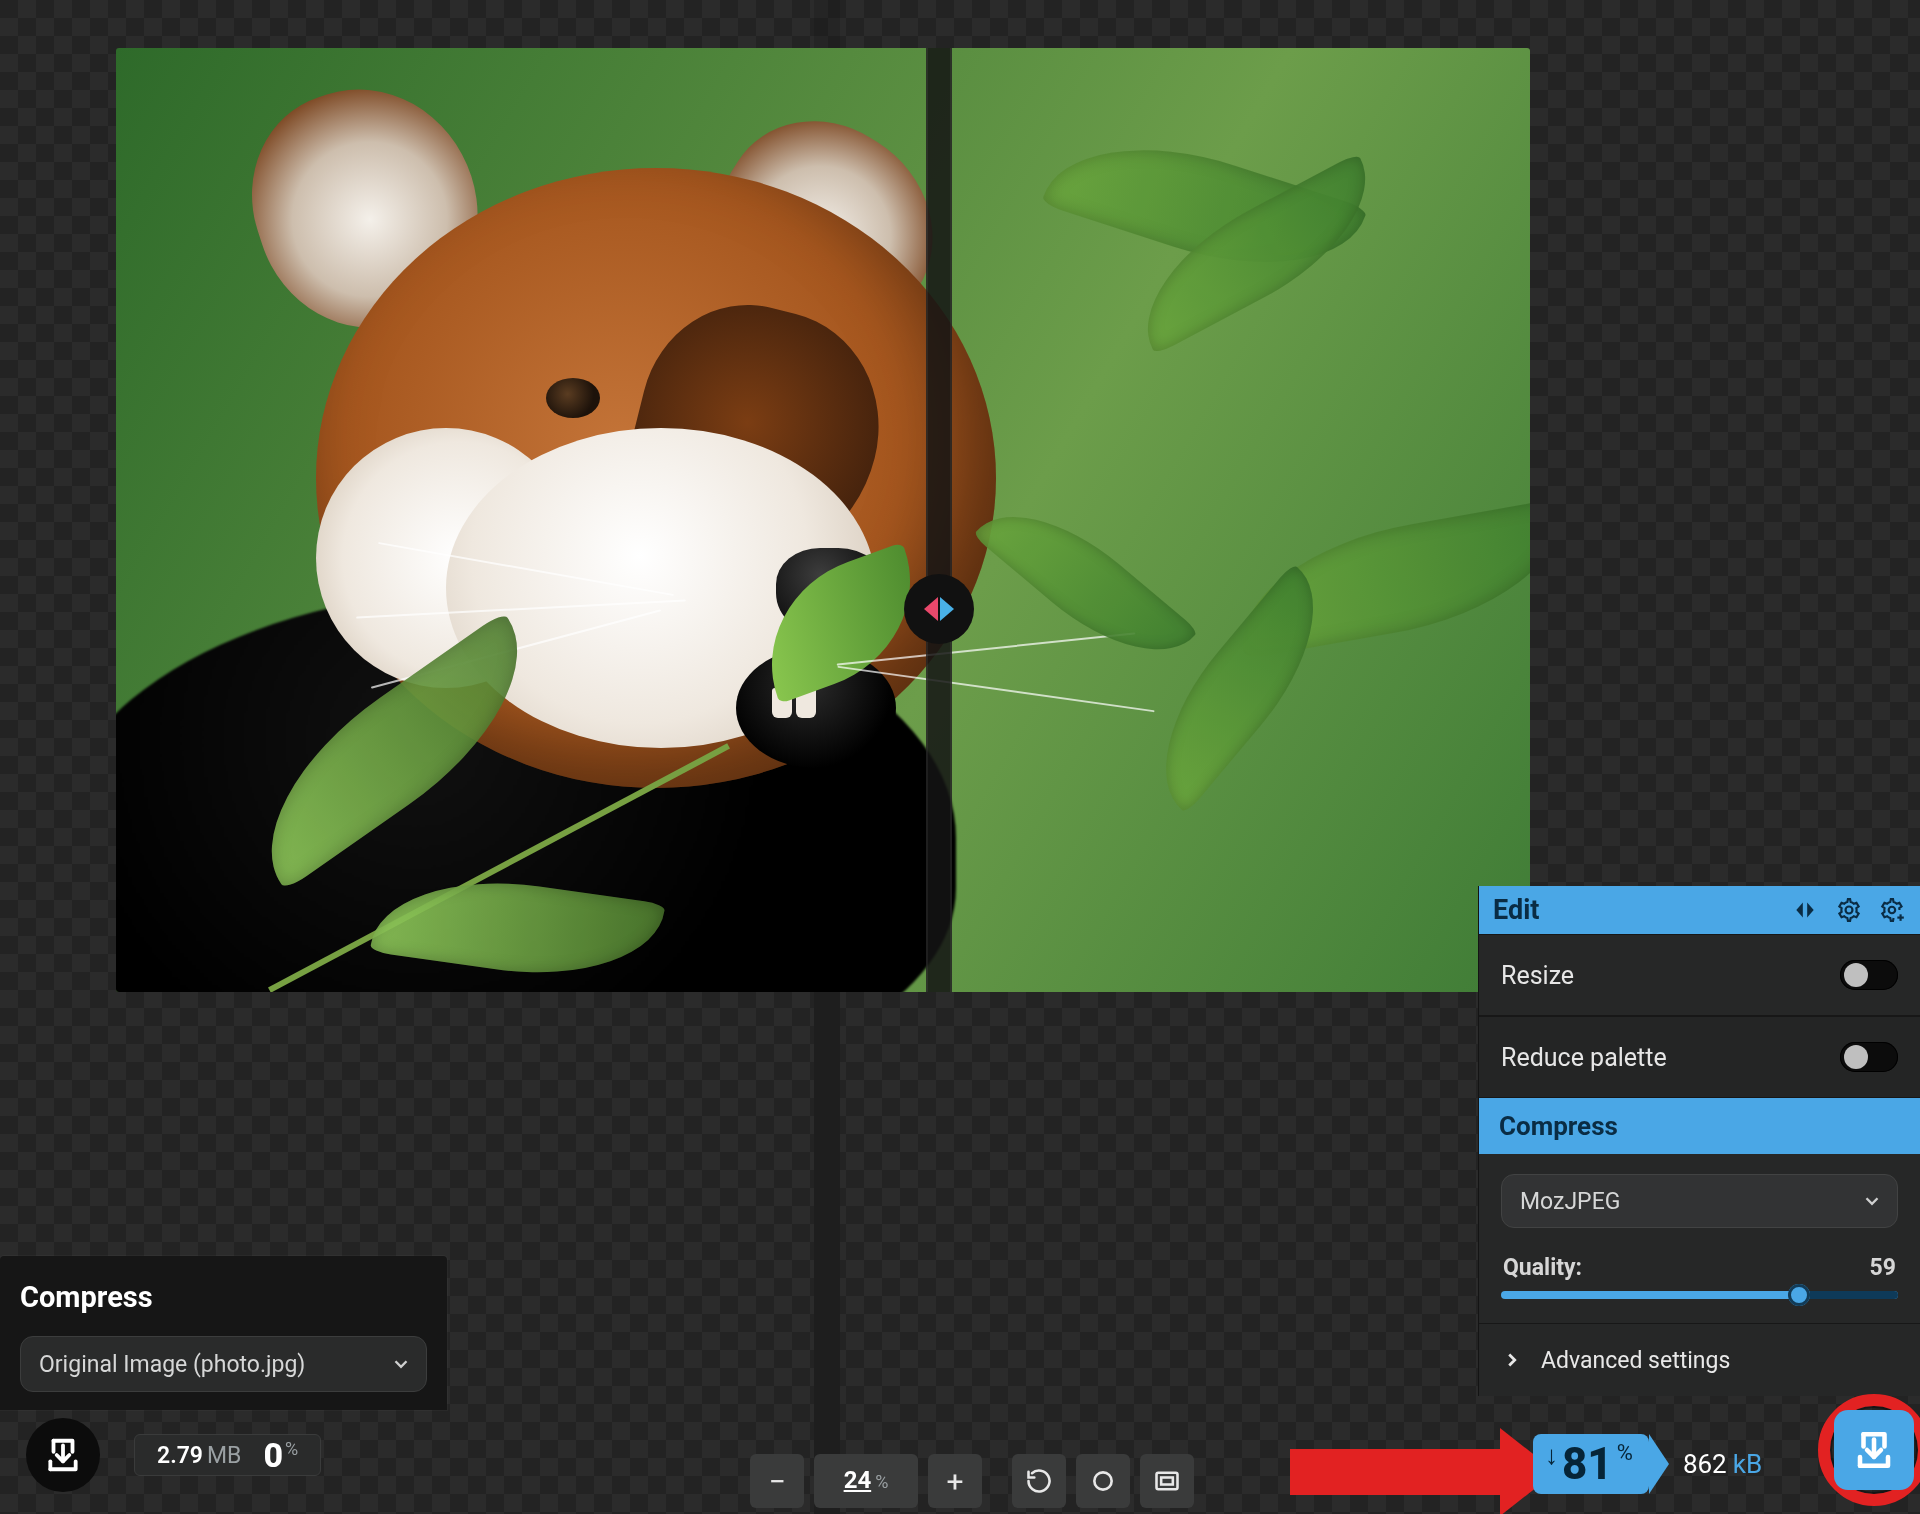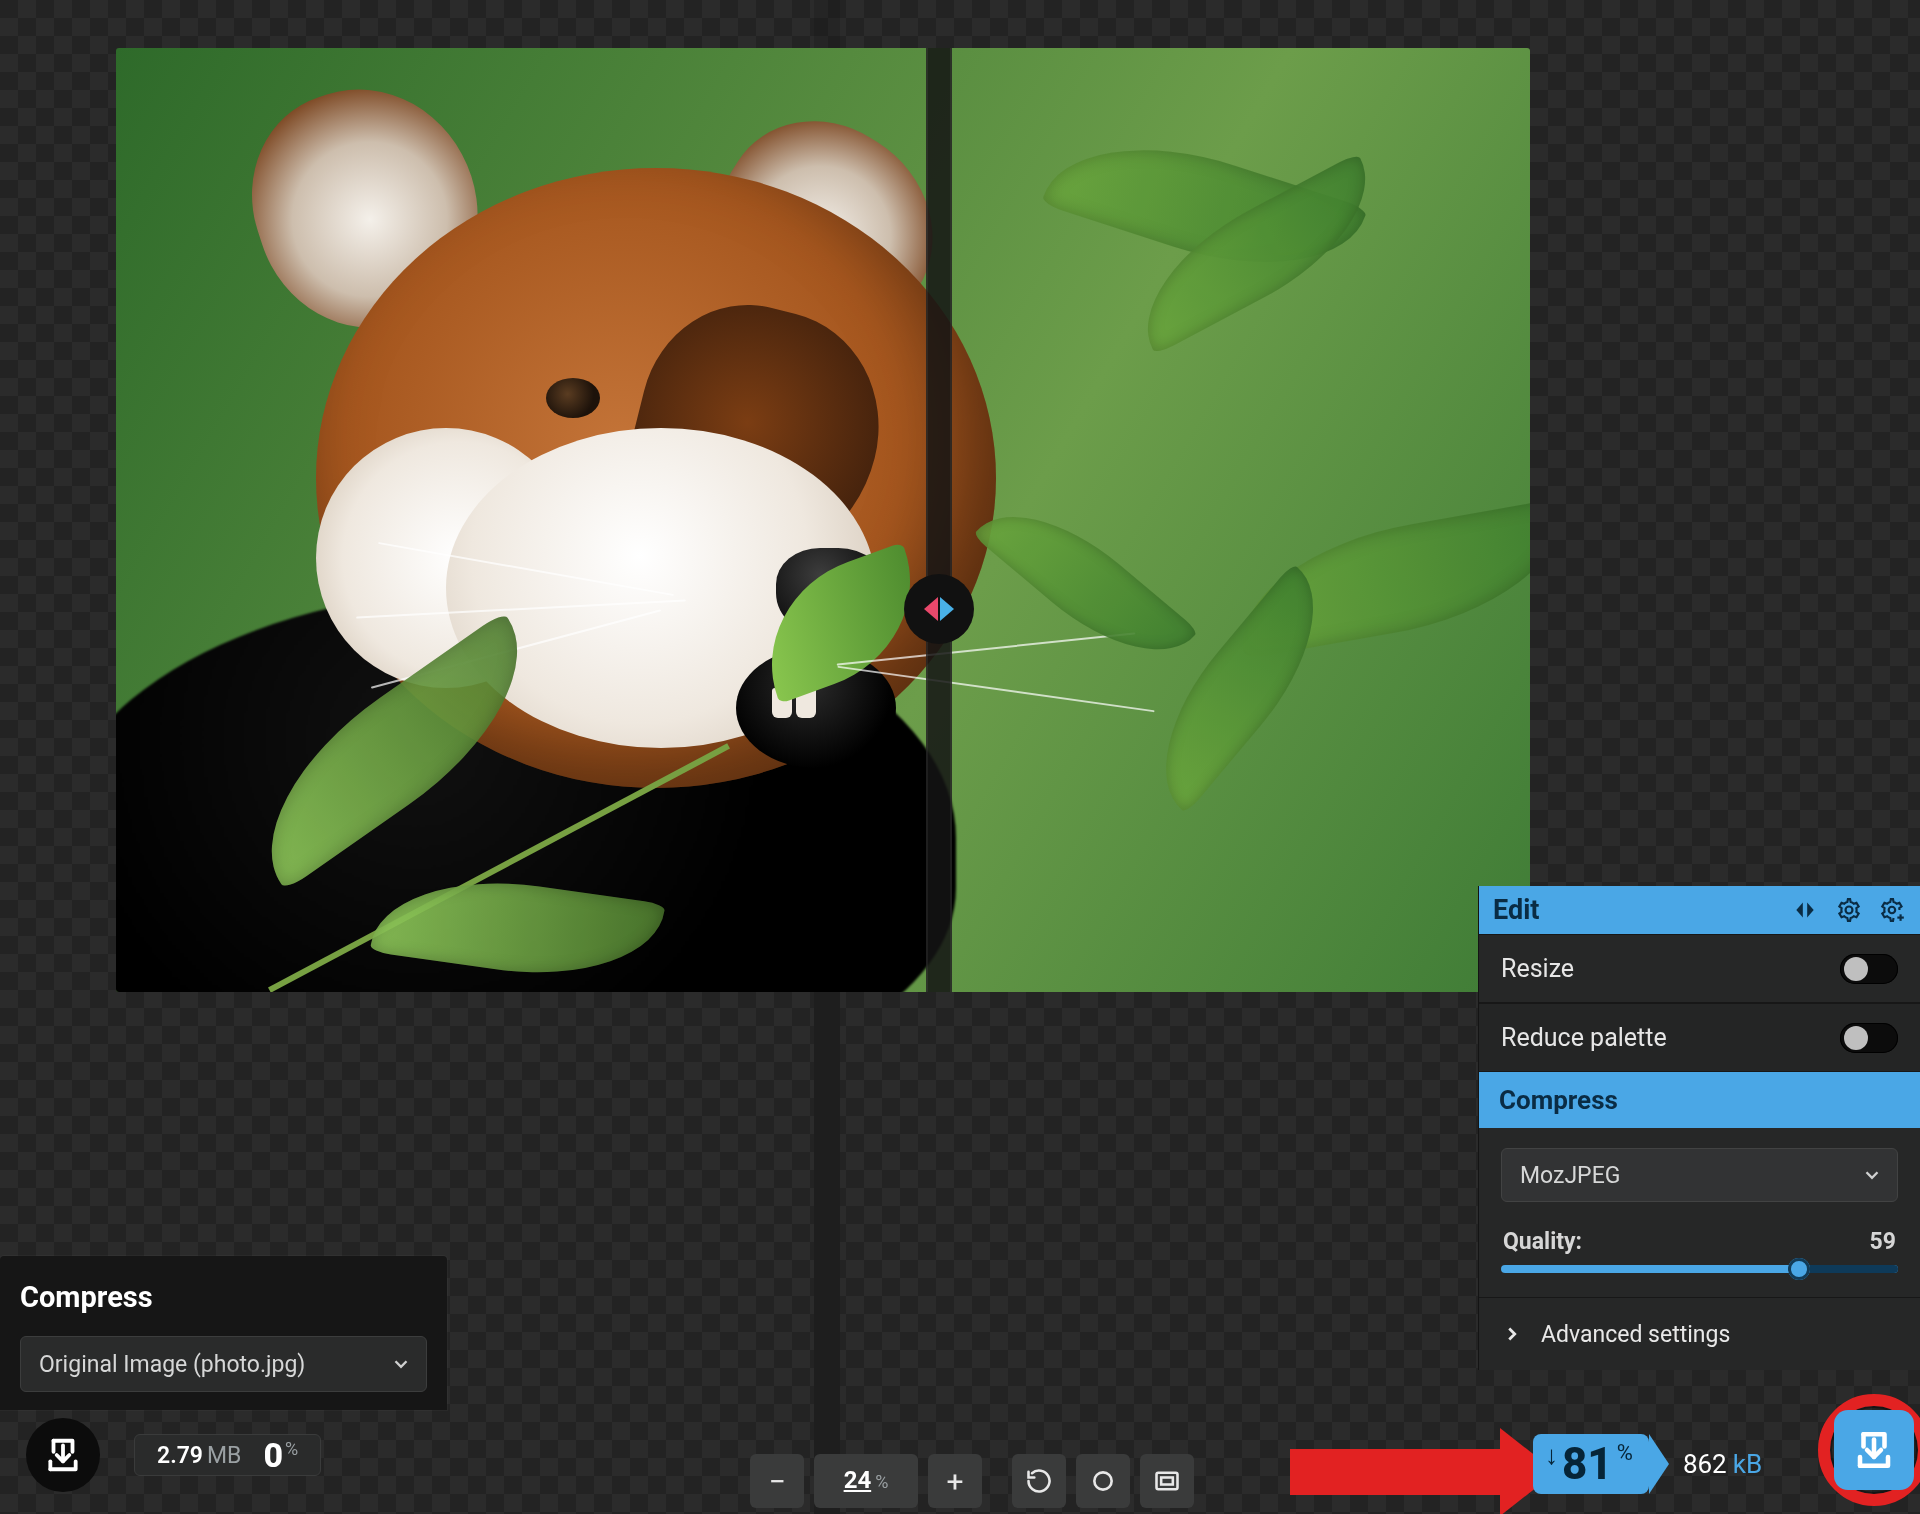--- a/index.html
+++ b/index.html
@@ -78,21 +78,21 @@
   .compare-knob{position:absolute;left:788px;top:526px;width:70px;height:70px;border-radius:50%;
     background:#111;display:flex;align-items:center;justify-content:center;gap:2px;cursor:ew-resize;}
   .tri{width:0;height:0;border-top:12px solid transparent;border-bottom:12px solid transparent;}
   .tri.left{border-right:14px solid #e9486b;}
   .tri.right{border-left:14px solid #49b1e8;}
 
   
   .left-panel{position:absolute;left:0;top:1256px;width:447px;background:#161616;border-radius:4px 4px 0 0;
     padding:24px 20px 18px;box-shadow:0 0 0 1px rgba(255,255,255,.03);}
   .left-panel h3{margin:0 0 22px;font-size:29px;font-weight:700;color:#fff;}
-  .select{position:relative;background:#2a2b2b;border:1px solid #3c3d3d;border-radius:6px;
+  .select{position:relative;background:#2a2b2b;border:1px solid #3c3d3d;border-radius:13px;
     height:56px;display:flex;align-items:center;padding:0 48px 0 18px;color:#d6d7d7;font-size:23px;}
   .select .chev{position:absolute;right:14px;top:50%;transform:translateY(-50%);}
   .dl-chip{position:absolute;left:26px;top:1418px;width:74px;height:74px;border-radius:50%;background:#0c0c0c;
     display:flex;align-items:center;justify-content:center;}
   .left-stats{position:absolute;left:134px;top:1434px;height:42px;display:flex;align-items:center;gap:22px;
     background:#2a2b2b;border:1px solid #3a3b3b;border-radius:6px;padding:0 22px;font-size:23px;}
   .left-stats .val{color:#fff;font-weight:600;}
   .left-stats .unit{color:var(--muted);margin-left:4px;}
   .left-stats .zeroP{display:flex;align-items:flex-start;gap:2px;}
   .left-stats .zeroP b{font-size:34px;font-weight:800;color:#fff;line-height:1;}
@@ -107,21 +107,21 @@
   .zfield b{font-size:24px;text-decoration:underline;}
   .zfield span{font-size:18px;color:var(--muted);}
   .zsep{width:10px;}
 
   
   .editbar{position:absolute;right:0;top:886px;width:442px;background:#212222;border-left:1px solid #141414;}
   .eb-head{height:48px;background:var(--accent);display:flex;align-items:center;justify-content:space-between;
     padding:0 14px;color:#0a2c44;}
   .eb-head b{font-size:27px;color:#0a2c44;}
   .eb-head .tools{display:flex;gap:18px;align-items:center;}
-  .eb-row{height:69px;display:flex;align-items:center;justify-content:space-between;padding:0 22px;
+  .eb-row{height:82px;display:flex;align-items:center;justify-content:space-between;padding:0 22px;
     border-top:1px solid #171717;border-bottom:1px solid #171717;background:#262727;}
   .eb-row.dark{background:#242525;text-align:center;}
   .eb-row span{font-size:25px;color:#e6e6e6;}
   .switch{width:58px;height:30px;background:#0c0c0c;border-radius:30px;position:relative;cursor:pointer;box-shadow:inset 0 0 0 1px #000;}
   .switch::after{content:"";position:absolute;left:4px;top:3px;width:24px;height:24px;border-radius:50%;background:#bfbfbf;}
   .eb-section{height:56px;background:var(--accent);display:flex;align-items:center;padding:0 20px;}
   .eb-section b{font-size:26px;color:#0a2c44;}
   .eb-body{padding:20px 22px 24px;background:#262727;border-bottom:1px solid #171717;}
   .eb-body .select{background:#323334;border-color:#424343;height:54px;font-size:23px;}
   .eb-body label{display:flex;justify-content:space-between;font-size:23px;color:#d6d6d6;margin:26px 2px 10px;font-weight:bold;}

